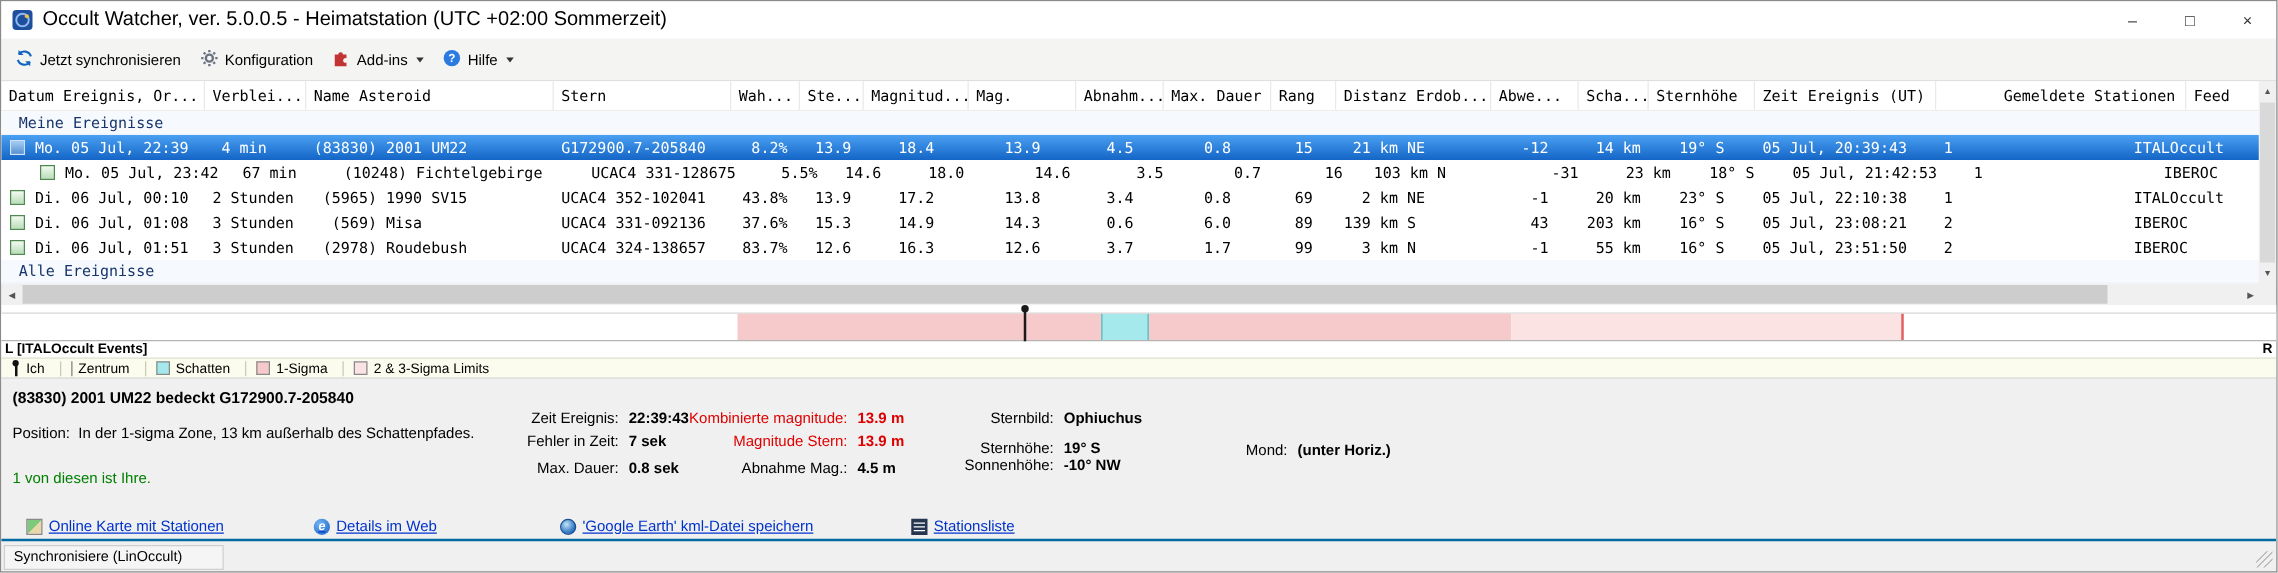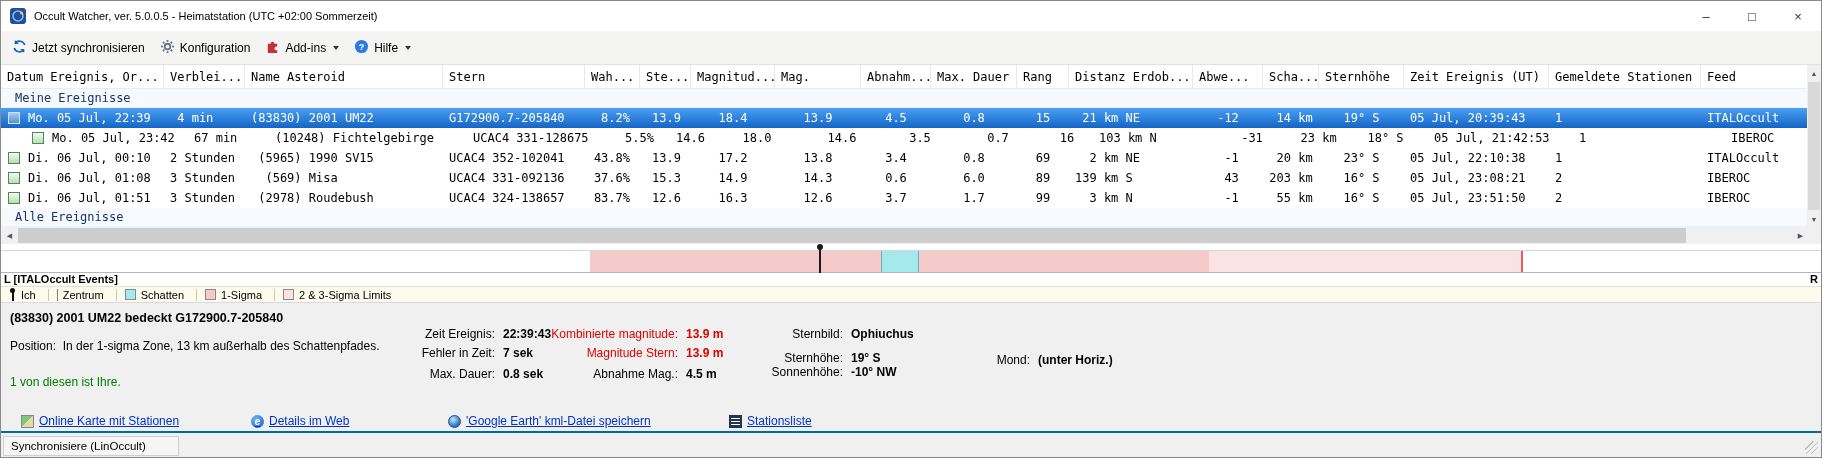--- a/index.html
+++ b/index.html
@@ -3,21 +3,21 @@
 <meta charset="utf-8">
 <style>
   * { margin:0; padding:0; box-sizing:border-box; }
   html,body { width:1822px; height:458px; }
   body { overflow:hidden; font-family:"Liberation Sans",sans-serif; font-size:12px; color:#000; background:#f0f0f0; }
   .window { position:relative; width:1822px; height:458px; background:#f0f0f0; border:1px solid #8a8a8a; overflow:hidden; }
 
   
   .titlebar { position:absolute; top:0; left:0; width:100%; height:30px; background:#ffffff; display:flex; align-items:center; }
   .app-icon { width:18px; height:18px; margin:0 7px 0 8px; flex:0 0 auto; }
-  .title { font-size:11px; }
+  .title { font-size:16px; }
   .win-controls { margin-left:auto; display:flex; height:100%; }
   .win-btn { width:46px; display:flex; align-items:center; justify-content:center; font-size:13px; color:#333; }
 
   
   .toolbar { position:absolute; top:30px; left:0; width:100%; height:34px; background:#f4f4f3; border-bottom:1px solid #e0e0e0; display:flex; align-items:center; padding-left:5px; }
   .tb-btn { display:flex; align-items:center; gap:5px; padding:5px 9px 5px 6px; font-size:12px; }
   .caret { width:0; height:0; border-left:3px solid transparent; border-right:3px solid transparent; border-top:4px solid #333; margin-left:2px; }
 
   
   .thead { position:absolute; top:64px; left:0; width:1808px; height:24px; background:#fff; border-bottom:1px solid #ececec; display:flex; }
@@ -167,21 +167,21 @@
       <div class="hcell" data-name="column-header-magnitude_kombiniert" style="width: 84px;">Magnitud...</div>
       <div class="hcell" data-name="column-header-mag" style="width: 86px;">Mag.</div>
       <div class="hcell" data-name="column-header-abnahme" style="width: 70px;">Abnahm...</div>
       <div class="hcell" data-name="column-header-max_dauer" style="width: 86px;">Max. Dauer</div>
       <div class="hcell" data-name="column-header-rang" style="width: 52px;">Rang</div>
       <div class="hcell" data-name="column-header-distanz_erdoberflaeche" style="width: 124px;">Distanz Erdob...</div>
       <div class="hcell" data-name="column-header-abweichung" style="width: 70px;">Abwe...</div>
       <div class="hcell" data-name="column-header-schattenbreite" style="width: 56px;">Scha...</div>
       <div class="hcell" data-name="column-header-sternhoehe" style="width: 85px;">Sternhöhe</div>
       <div class="hcell" data-name="column-header-zeit_ut" style="width: 145px;">Zeit Ereignis (UT)</div>
-      <div class="hcell" data-name="column-header-gemeldete_stationen" style="width: 152px;">Gemeldete Stationen</div>
+      <div class="hcell" data-name="column-header-gemeldete_stationen" style="width: 152px; margin-left: 48px;">Gemeldete Stationen</div>
       <div class="hcell" data-name="column-header-feed" style="width: 108px;">Feed</div>
     </div>
   <div class="tbody" data-name="table-body">
       <div class="grouprow" data-name="group-row">Meine Ereignisse</div>
       <div class="trow selected" data-name="table-row">
         <div class="tcell left" data-name="cell-datum" style="width: 163px;"><span class="row-icon" data-name="event-icon"></span><span>Mo. 05 Jul, 22:39</span></div>
         <div class="tcell left" data-name="cell-verbleibend" style="width: 81px;"> 4 min</div>
         <div class="tcell left" data-name="cell-name_asteroid" style="width: 198px;">(83830) 2001 UM22</div>
         <div class="tcell left" data-name="cell-stern" style="width: 142px;">G172900.7-205840</div>
         <div class="tcell right" data-name="cell-wahrscheinlichkeit" style="width: 55px;">8.2%</div>

